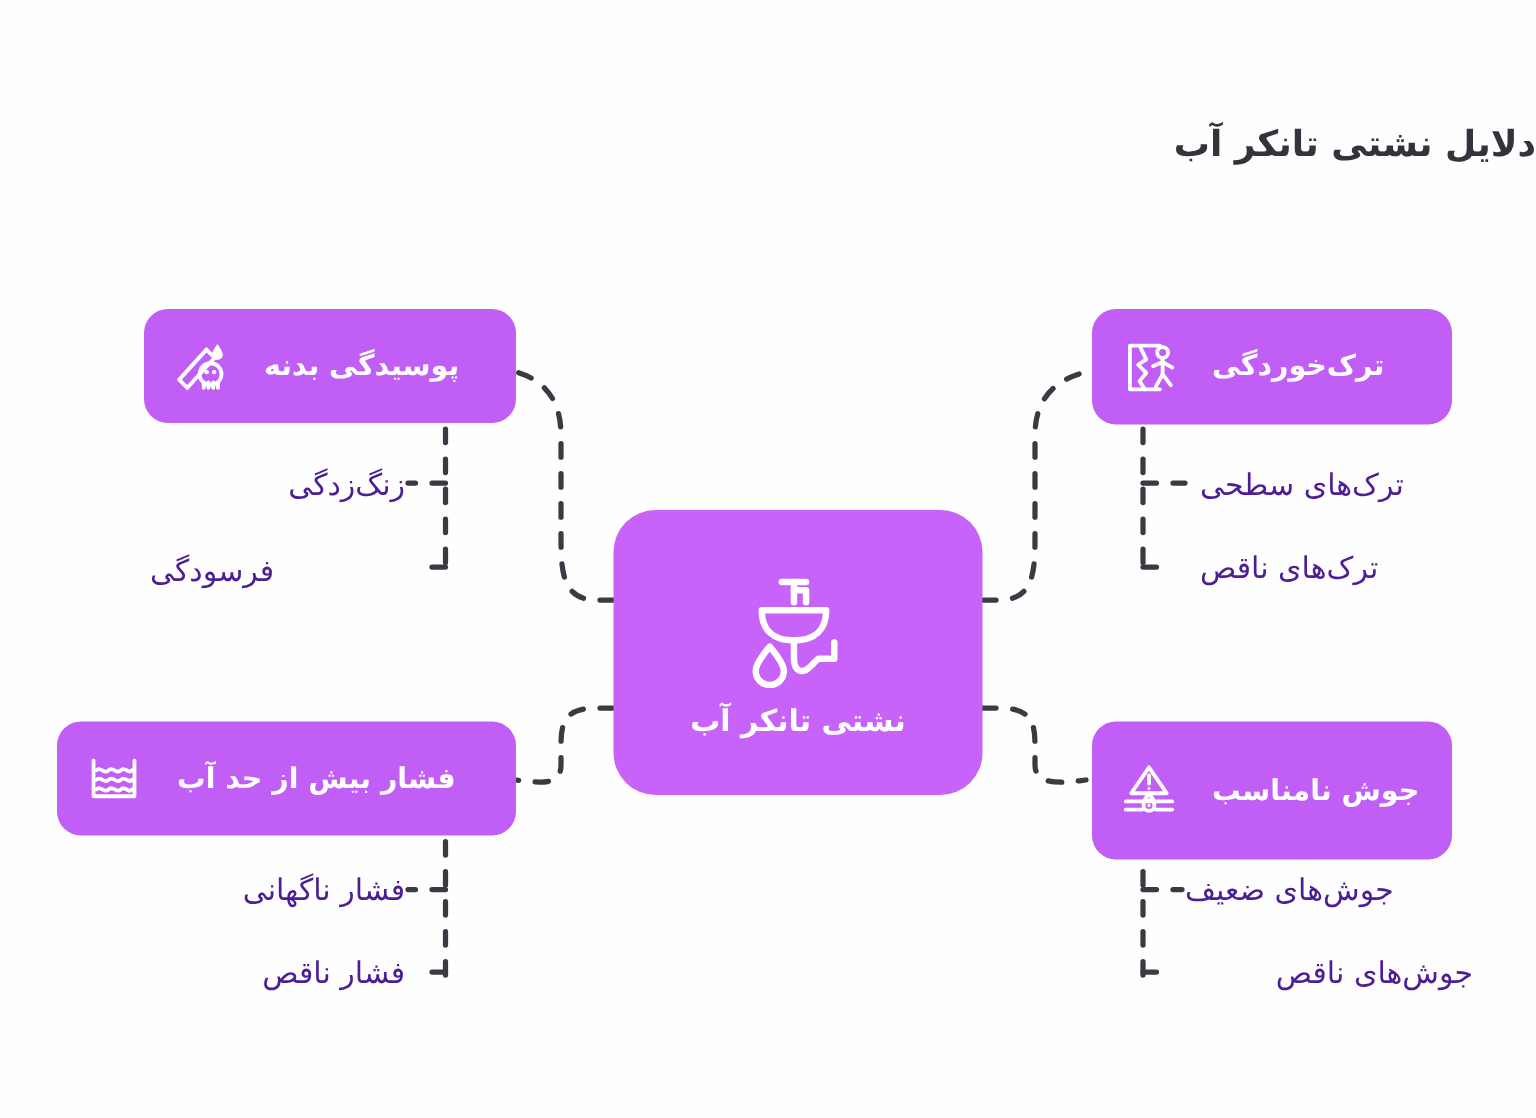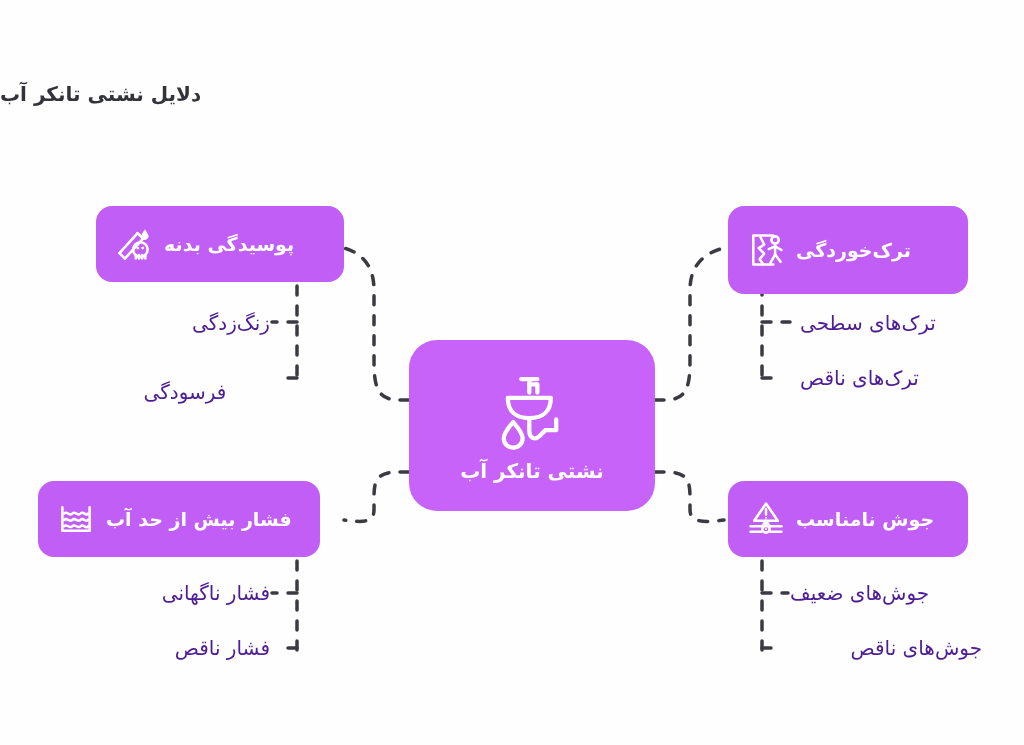--- a/index.html
+++ b/index.html
@@ -30,40 +30,40 @@
     height: 745px;
     z-index: 1;
   }
 
   
   .title {
     position: absolute;
     left: 0;
     top: 82px;
     width: 1024px;
-    text-align: left;
-    font-size: 20px;
+    text-align: right;
+    font-size: 24px;
     font-weight: bold;
     color: #33333b;
     direction: rtl;
     letter-spacing: 0px;
     z-index: 5;
   }
 
   
   .node {
     position: absolute;
     z-index: 3;
     border-radius: 16px;
     background: #c15ef5;
     display: flex;
     flex-direction: row-reverse;   
     align-items: center;
     justify-content: flex-start;
-    gap: 10px;
+    gap: 22px;
     padding: 0 18px;
     box-sizing: border-box;
     direction: rtl;
   }
   .node .node-label {
     color: #ffffff;
     font-size: 19px;
     font-weight: bold;
     white-space: nowrap;
     direction: rtl;
@@ -74,32 +74,32 @@
     height: 40px;
     flex: 0 0 40px;
     display: flex;
     align-items: center;
     justify-content: center;
   }
   .node .node-icon svg { display: block; }
 
   
   #node-corrosion { left: 96px;  top: 206px; width: 248px; height: 76px; }
-  #node-cracking  { left: 728px; top: 206px; width: 240px; height: 88px; }
-  #node-pressure  { left: 38px;  top: 481px; width: 282px; height: 76px; }
-  #node-welding   { left: 728px; top: 481px; width: 240px; height: 76px; }
+  #node-cracking  { left: 728px; top: 206px; width: 240px; height: 77px; }
+  #node-pressure  { left: 38px;  top: 481px; width: 306px; height: 76px; }
+  #node-welding   { left: 728px; top: 481px; width: 240px; height: 92px; }
 
   
   #node-center {
     position: absolute;
     z-index: 3;
     left: 409px;
     top: 340px;
     width: 246px;
-    height: 171px;
+    height: 190px;
     border-radius: 28px;
     background: #c763f8;
     display: flex;
     flex-direction: column;
     align-items: center;
     justify-content: center;
     box-sizing: border-box;
     direction: rtl;
     text-align: center;
   }
@@ -126,21 +126,21 @@
     z-index: 4;
     font-size: 20px;
     color: #4c1d95;
     direction: rtl;
     white-space: nowrap;
     line-height: 1;
   }
 
   
   #sub-corrosion-1 { left: 100px; top: 313px; width: 170px; text-align: right; }
-  #sub-corrosion-2 { left: 100px; top: 382px; width: 170px; text-align: center; }
+  #sub-corrosion-2 { left: 100px; top: 370px; width: 170px; text-align: left; }
   #sub-pressure-1  { left: 100px; top: 583px; width: 170px; text-align: right; }
   #sub-pressure-2  { left: 100px; top: 638px; width: 170px; text-align: right; }
 
   
   #sub-cracking-1 { left: 800px; top: 313px; width: 182px; text-align: left; }
   #sub-cracking-2 { left: 800px; top: 368px; width: 182px; text-align: left; }
   #sub-welding-1  { left: 790px; top: 583px; width: 192px; text-align: left; }
   #sub-welding-2  { left: 790px; top: 638px; width: 192px; text-align: right; }
 </style>
 </head>

